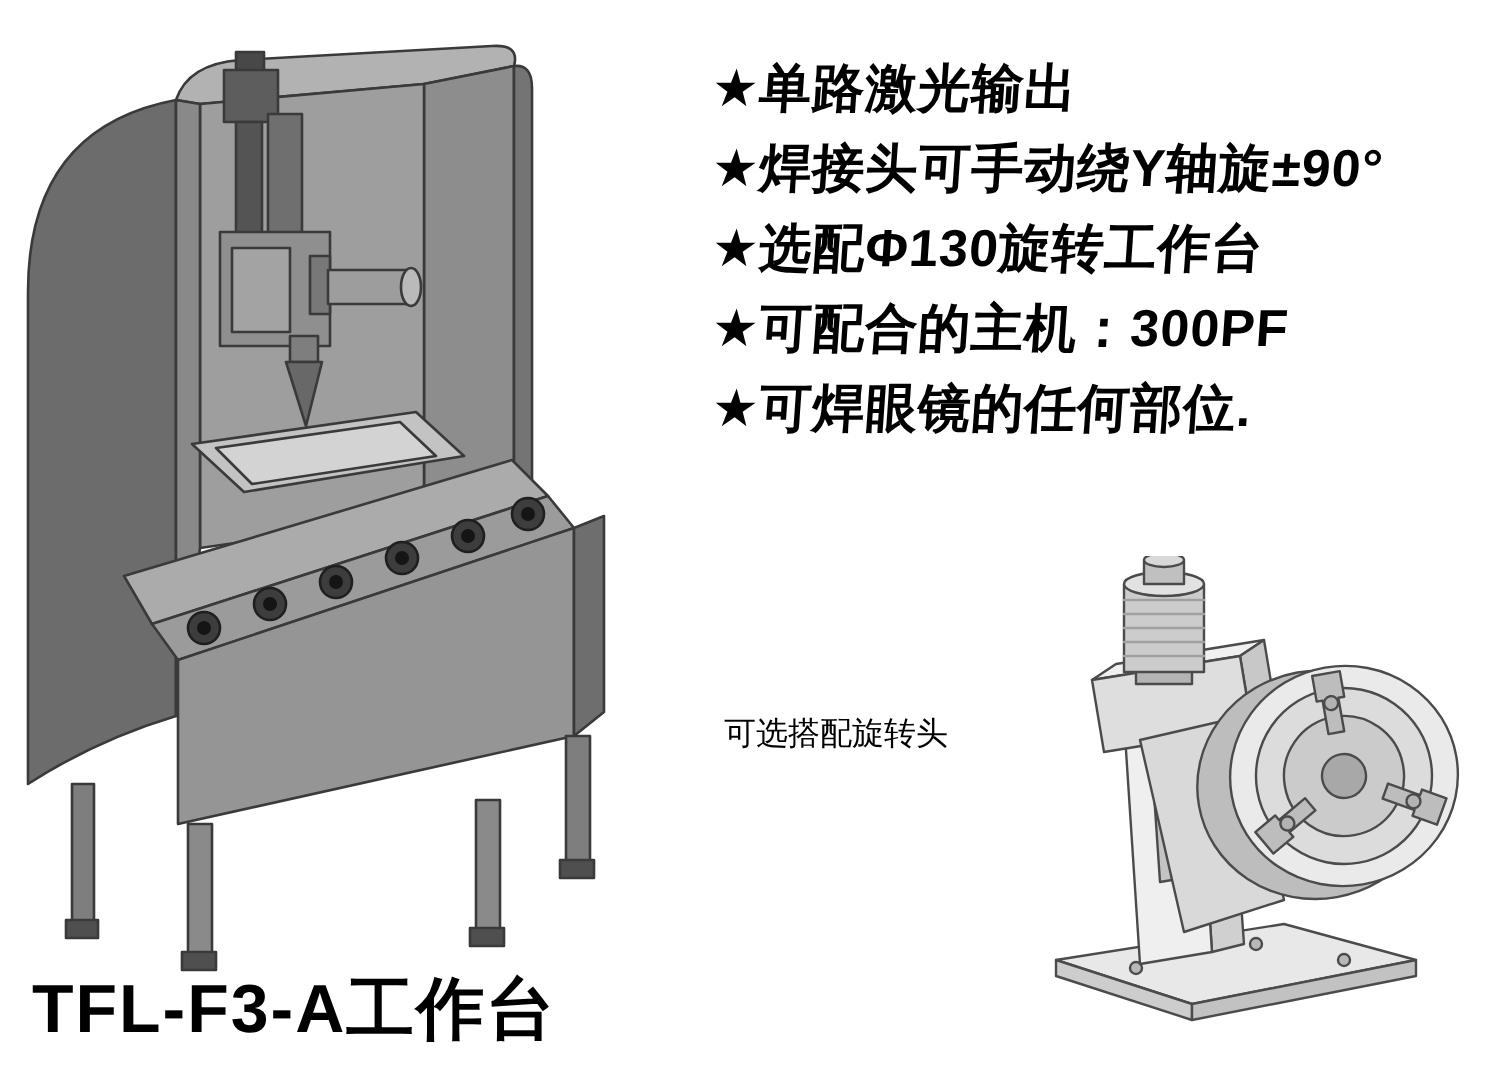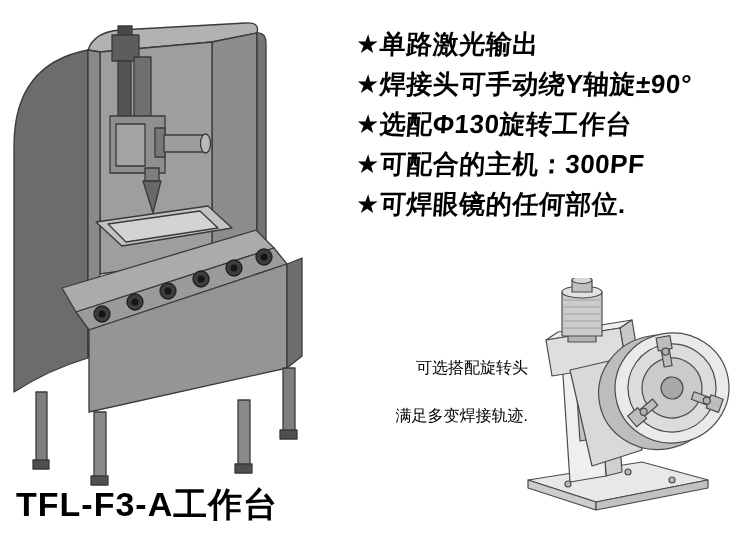--- a/index.html
+++ b/index.html
@@ -9,21 +9,21 @@
 
   
   .machine-fig { position:absolute; left:6px; top:16px; width:326px; height:470px; }
 
   
   .features { position:absolute; left:356px; top:24px; width:392px; }
   .feature-line { font-size:26px; font-weight:700; color:#000; line-height:40px;
                   white-space:nowrap; letter-spacing:0.5px; transform:skewX(-4deg); }
 
   
-  .note { position:absolute; left:362px; top:344px; width:166px; text-align:right;
+  .note { position:absolute; left:362px; top:344px; width:166px; text-align:left;
           font-size:16px; color:#000; font-weight:400; }
   .note-line { line-height:48px; white-space:nowrap; }
 
   
   .rotary-fig { position:absolute; left:510px; top:278px; width:240px; height:240px; }
 
   
   .title { position:absolute; left:16px; top:482px; font-size:34px; font-weight:700;
            color:#000; letter-spacing:1px; white-space:nowrap; }
 
@@ -107,21 +107,20 @@
   <div class="features">
     <div class="feature-line">★单路激光输出</div>
     <div class="feature-line">★焊接头可手动绕Y轴旋±90°</div>
     <div class="feature-line">★选配Φ130旋转工作台</div>
     <div class="feature-line">★可配合的主机：300PF</div>
     <div class="feature-line">★可焊眼镜的任何部位.</div>
   </div>
 
   <div class="note">
     <div class="note-line">可选搭配旋转头</div>
-    <div class="note-line">满足多变焊接轨迹.</div>
   </div>
 
   <div class="rotary-fig">
     <svg viewBox="0 0 240 240">
       <g stroke="#4b4b4b" stroke-width="1.2" stroke-linejoin="round" stroke-linecap="round">
 
         <g>
           <path d="M18 202 L132 184 L198 202 L86 224 Z" fill="#e8e8e8"></path>
           <path d="M18 202 L86 224 L86 232 L18 210 Z" fill="#cdcdcd"></path>
           <path d="M86 224 L198 202 L198 210 L86 232 Z" fill="#c2c2c2"></path>

